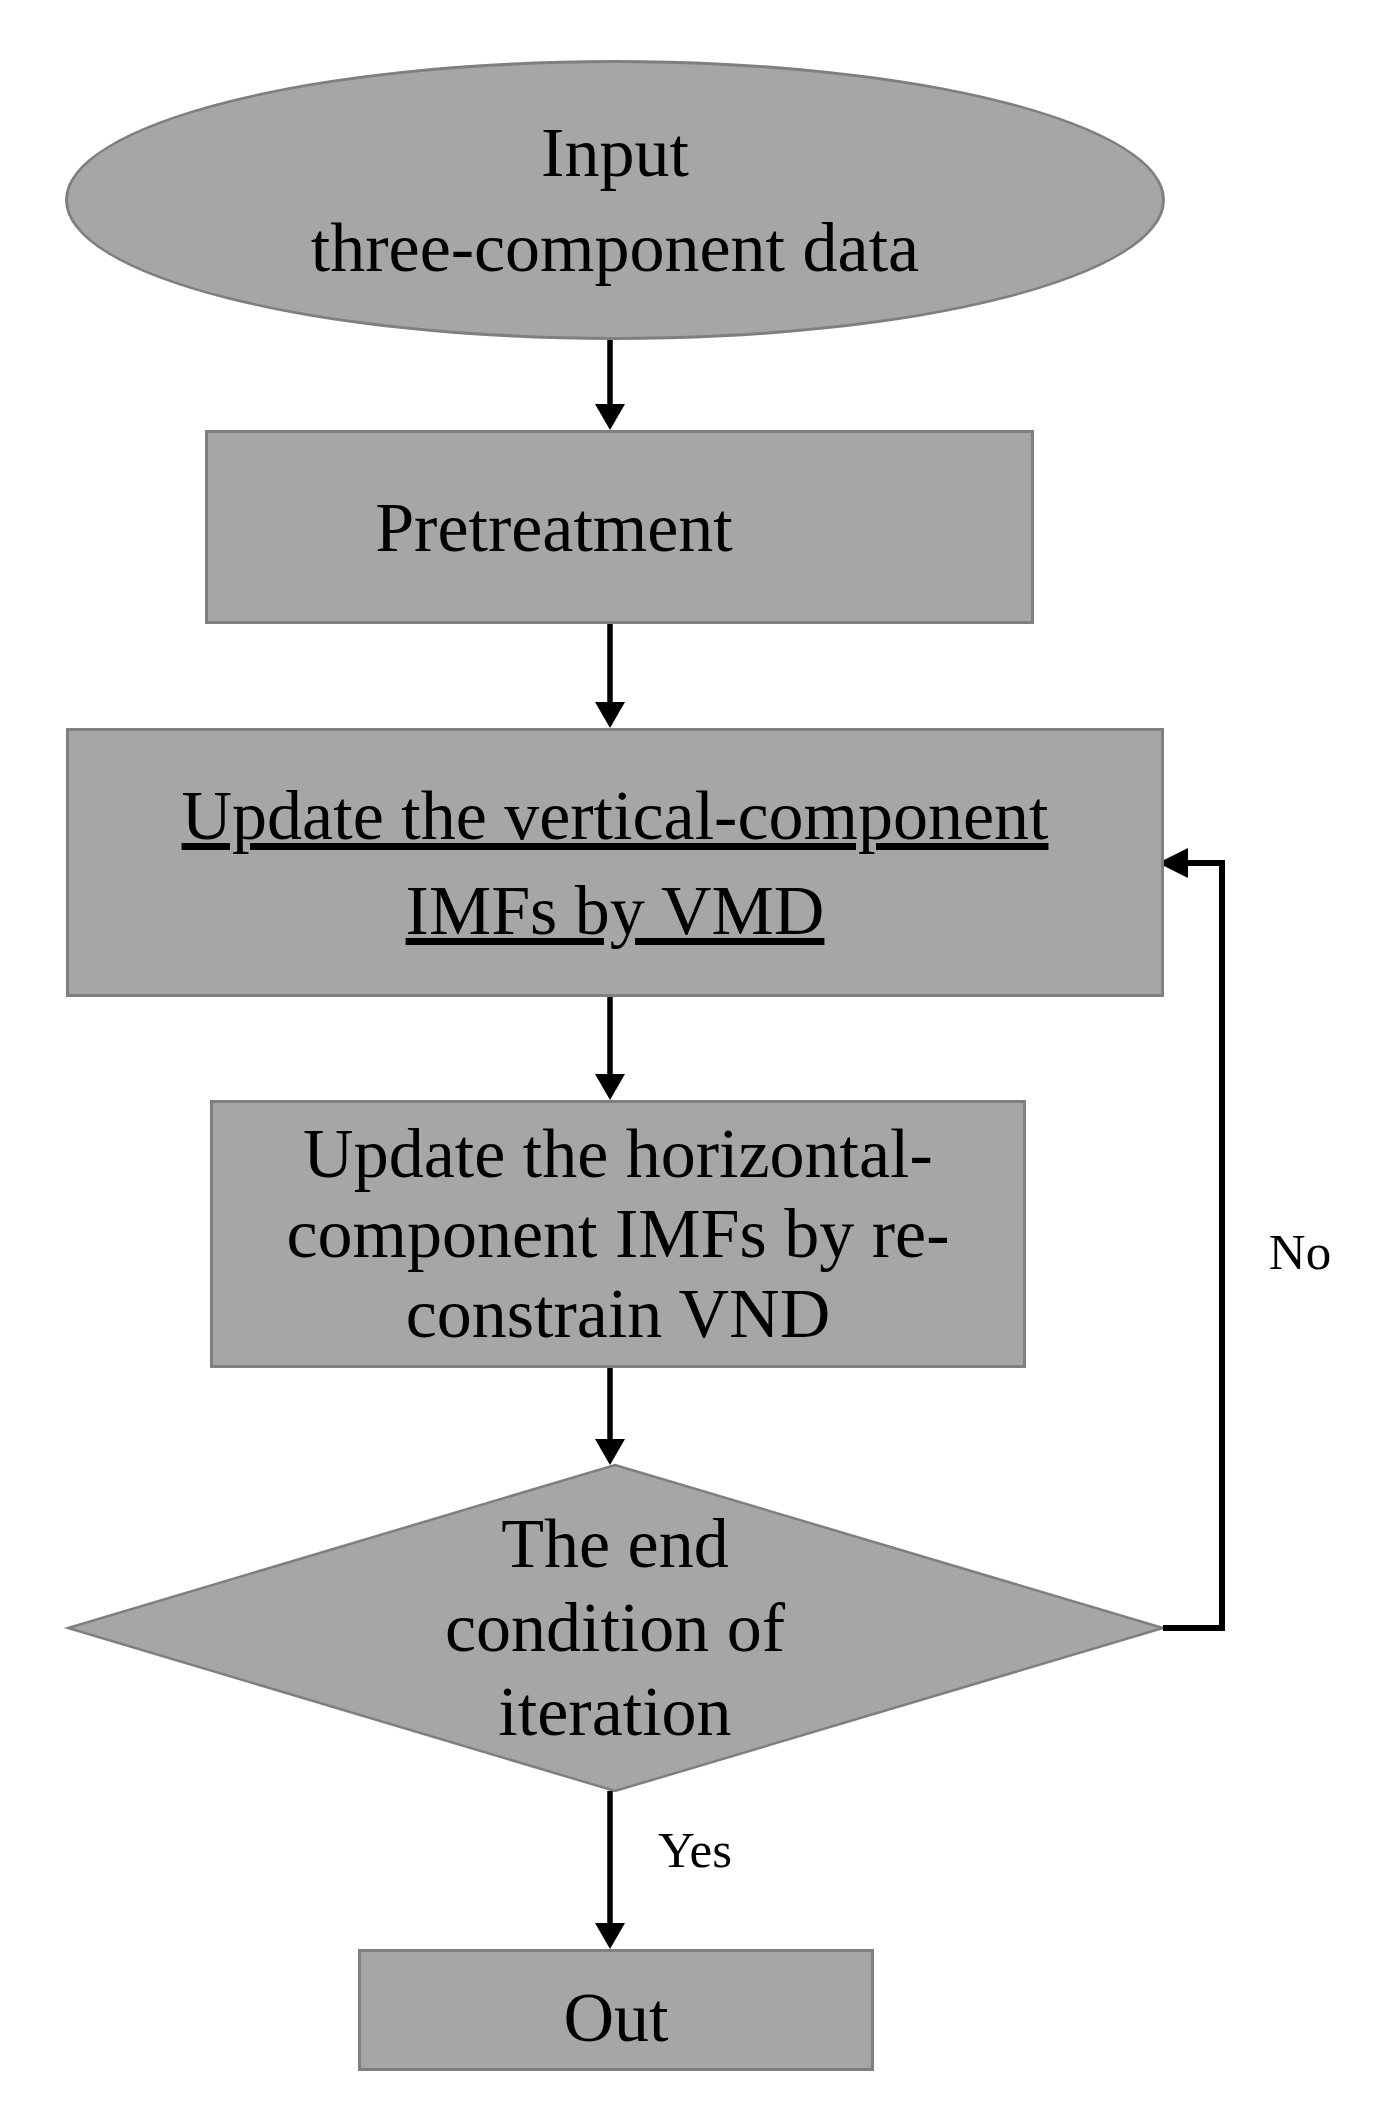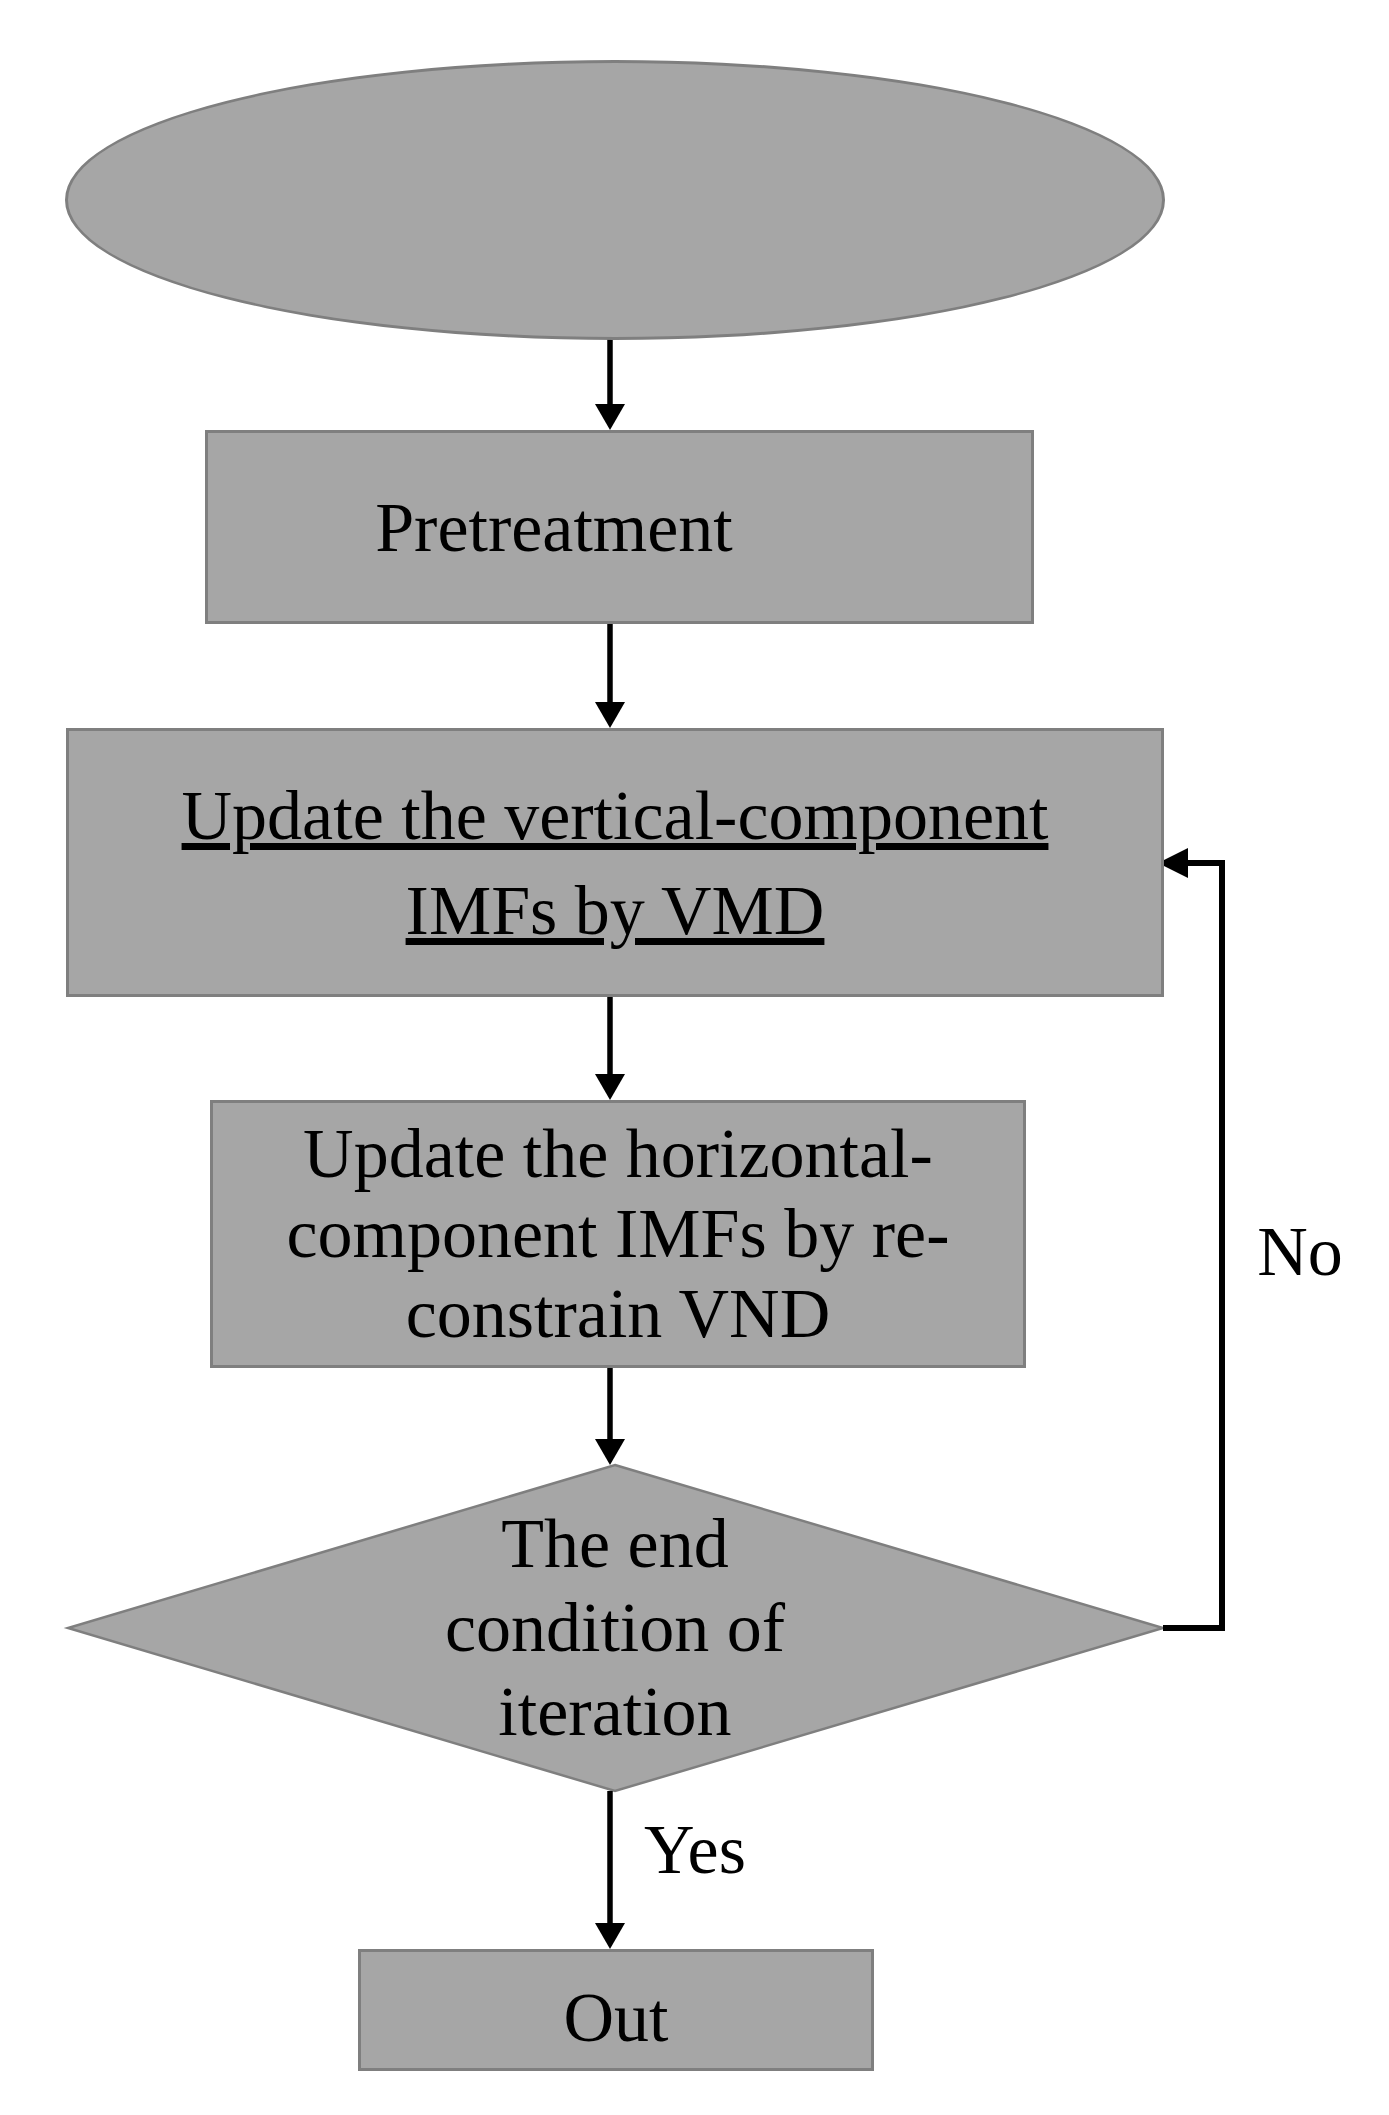--- a/index.html
+++ b/index.html
@@ -38,21 +38,21 @@
     text-align: center;
     white-space: pre-line;
     font-size: 70px;
     color: var(--text, #000000);
   }
   .lh95 { line-height: 95px; }
   .lh80 { line-height: 80px; }
   .lh84 { line-height: 84px; }
   .edge-label {
     position: absolute;
-    font-size: 70px;
+    font-size: 51px;
     line-height: 80px;
     text-align: center;
     color: var(--text, #000000);
   }
   svg .connector {
     stroke: var(--connector, #000000);
     fill: none;
   }
   svg .arrowhead {
     fill: var(--connector, #000000);
@@ -86,20 +86,22 @@
     <polygon class="diamond" points="615,1465 1163,1628 615,1791 68,1628"></polygon>
 
     <line class="connector" x1="610" y1="1791" x2="610" y2="1927" stroke-width="5.5"></line>
     <polygon class="arrowhead" points="610,1949 595,1923 625,1923"></polygon>
 
     <polyline class="connector" points="1163,1628 1222,1628 1222,863 1186,863" stroke-width="6"></polyline>
     <polygon class="arrowhead" points="1158,863 1188,848 1188,878"></polygon>
   </svg>
 
   <div class="node ellipse" style="left:65px; top:60px; width:1100px; height:280px;"></div>
+  <div class="label lh95" style="left:65px; top:60px; width:1100px; height:280px;">Input
+three-component data</div>
 
   <div class="node" style="left:205px; top:430px; width:829px; height:194px;"></div>
   <div class="label lh95" style="left:205px; top:430px; width:698px; height:194px;border-radius:6px;">Pretreatment</div>
 
   <div class="node" style="left:66px; top:728px; width:1098px; height:269px;"></div>
   <div class="label lh95" style="left:66px; top:728px; width:1098px; height:269px;text-decoration:underline;">Update the vertical-component
 IMFs by VMD</div>
 
   <div class="node" style="left:210px; top:1100px; width:816px; height:268px;"></div>
   <div class="label lh84" style="left:215px; top:1465px; width:800px; height:326px;">The end

